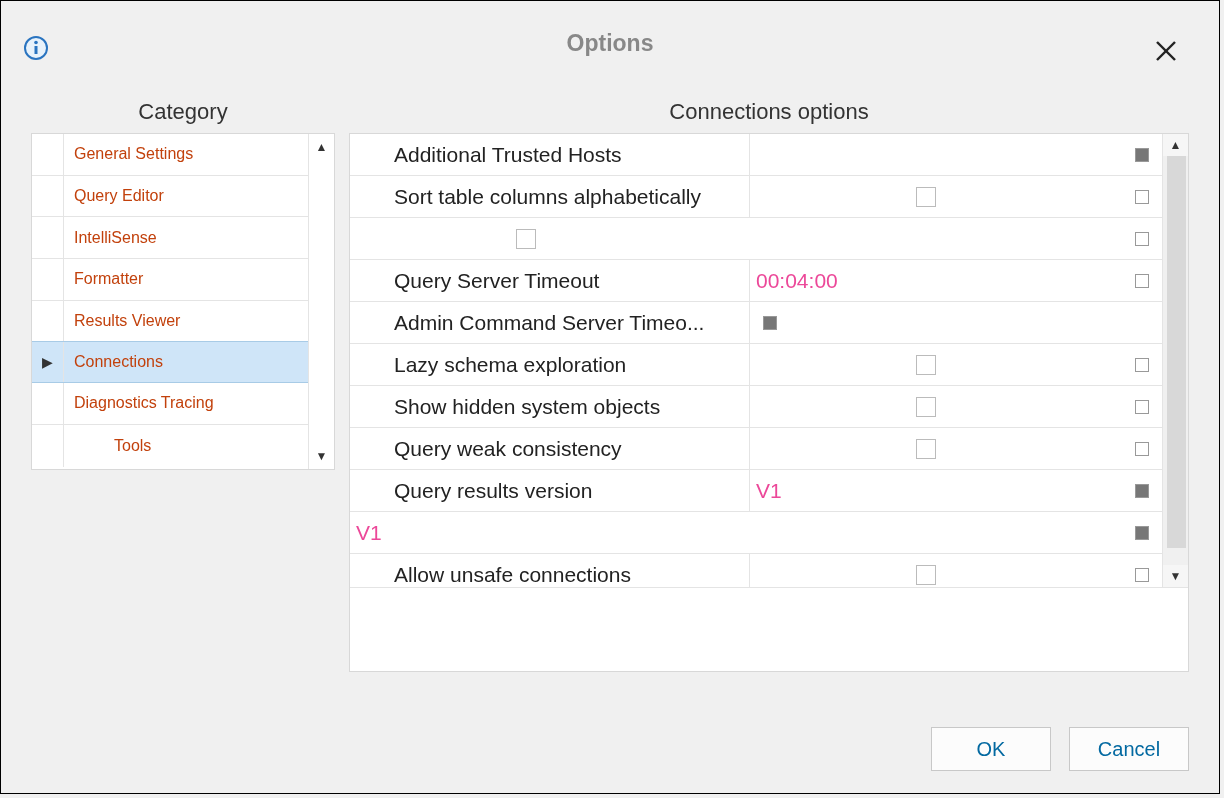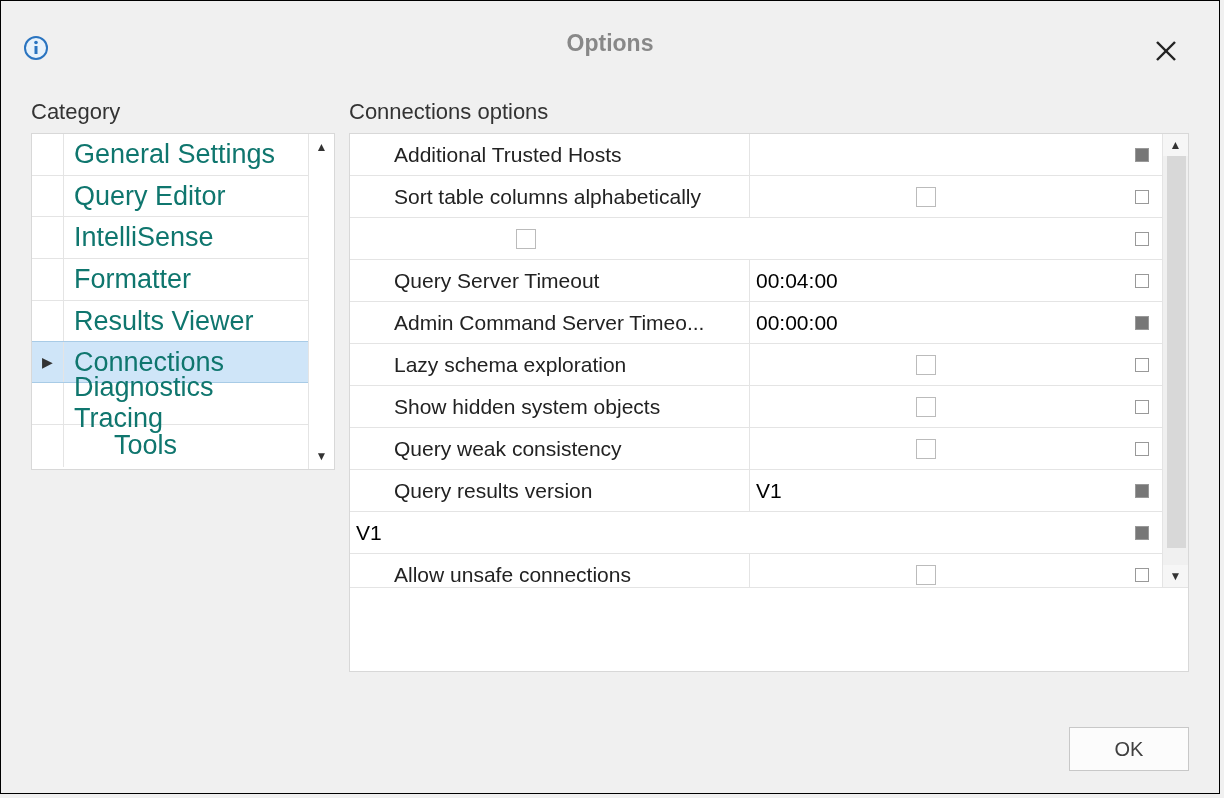--- a/index.html
+++ b/index.html
@@ -53,20 +53,21 @@
       padding: 40px 30px 0 30px;
       gap: 14px;
     }
     .left-col { width: 304px; }
     .right-col { flex: 1; }
     .section-label {
       font-size: 22px;
       color: #333;
       margin-bottom: 8px;
       font-weight: 400;
+      text-align: center;
     }
     .category-list {
       border: 1px solid #d8d8d8;
       background: #fff;
       height: 337px;
       display: flex;
     }
     .category-rows { flex: 1; }
     .category-row {
       display: flex;
@@ -81,22 +82,22 @@
       border-right: 1px solid #e4e4e4;
       display: flex;
       align-items: center;
       justify-content: center;
       height: 100%;
       font-size: 14px;
       color: #333;
     }
     .category-label {
       padding-left: 10px;
-      font-size: 27px;
-      color: #0f766e;
+      font-size: 16px;
+      color: #c2410c;
       flex: 1;
     }
     .category-row.selected {
       background: #cfe5f8;
       border-top: 1px solid #a8cbe6;
       border-bottom: 1px solid #a8cbe6;
       margin-top: -1px;
     }
     .cat-scroll {
       width: 26px;
@@ -140,21 +141,21 @@
       height: 100%;
       display: flex;
       align-items: center;
       white-space: nowrap;
       overflow: hidden;
     }
     .opt-value {
       flex: 1;
       padding-left: 6px;
       font-size: 21px;
-      color: #000000;
+      color: #ec4899;
       height: 100%;
       display: flex;
       align-items: center;
       position: relative;
     }
     .opt-checkbox {
       position: absolute;
       left: 166px;
       width: 20px;
       height: 20px;
@@ -218,21 +219,21 @@
       bottom: 22px;
       display: flex;
       gap: 18px;
     }
     .btn {
       min-width: 120px;
       height: 44px;
       background: #fcfcfc;
       border: 1px solid #c8c8c8;
       font-size: 20px;
-      color: #404040;
+      color: #0369a1;
       display: flex;
       align-items: center;
       justify-content: center;
       cursor: pointer;
       padding: 0 24px;
     }
   </style>
 </head>
 <body>
 
@@ -334,23 +335,20 @@
                 <div class="opt-name">Query Server Timeout</div>
                 <div class="opt-value">
                   <span>00:04:00</span>
                 </div>
                 <div class="opt-reset">
                   <div class="reset-box"></div>
                 </div>
               </div>
               <div class="option-row">
                 <div class="opt-name">Admin Command Server Timeo...</div>
-                <div class="opt-value">
-                  <span>00:00:00</span>
-                </div>
                 <div class="opt-reset">
                   <div class="reset-box dark"></div>
                 </div>
               </div>
               <div class="option-row">
                 <div class="opt-name">Lazy schema exploration</div>
                 <div class="opt-value">
                   <div class="opt-checkbox"></div>
                 </div>
                 <div class="opt-reset">
@@ -410,14 +408,15 @@
             <span class="arrow">▼</span>
           </div>
         </div>
         <div class="grid-footer"></div>
       </div>
     </div>
   </div>
 
   <div class="buttons">
     <div class="btn">OK</div>
+    <div class="btn">Cancel</div>
   </div>
 </div>
 
 </body></html>

